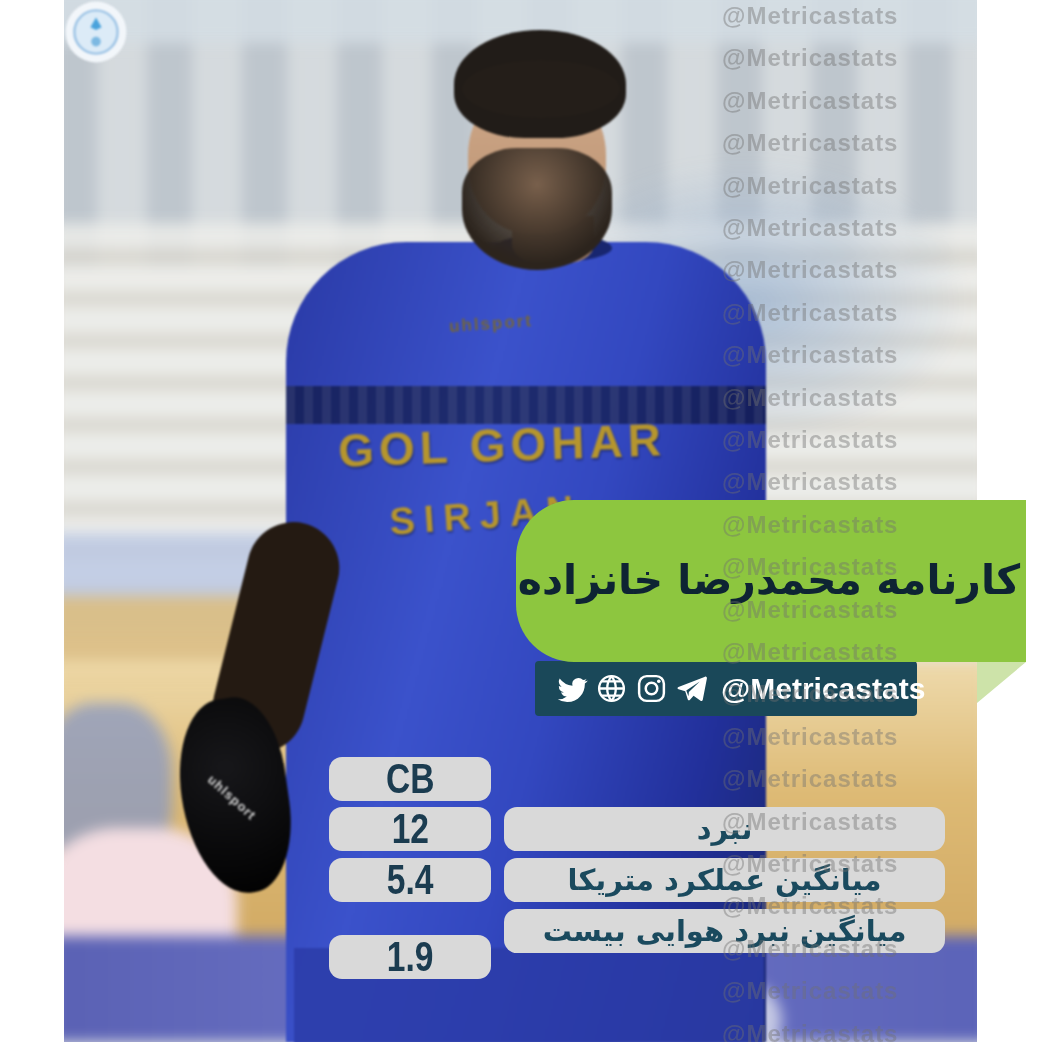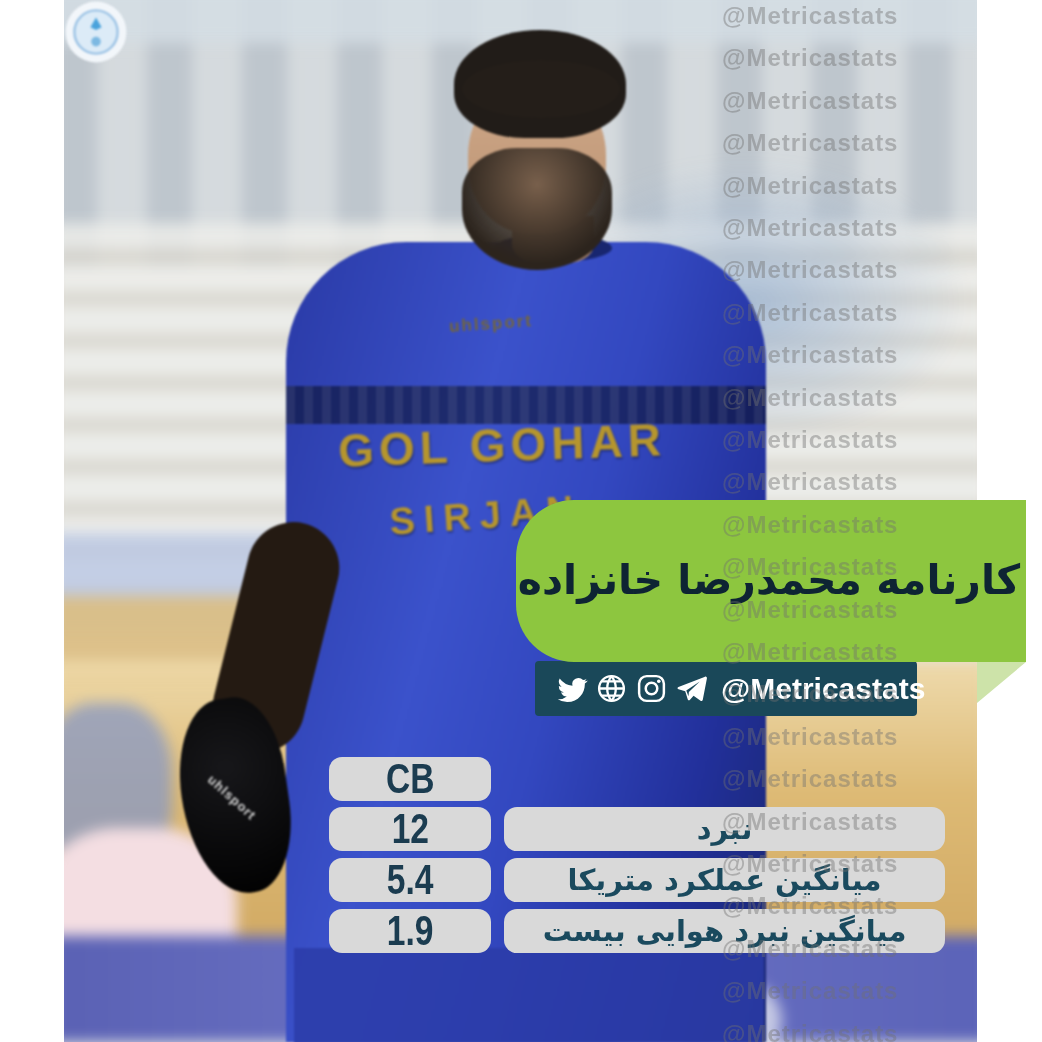--- a/index.html
+++ b/index.html
@@ -170,21 +170,21 @@
       <span class="stat-label">نبرد</span>
       </div>
 
     <div class="pill pill-value" style="top:858px">
       <span class="stat-value">5.4</span>
       </div>
     <div class="pill pill-label" style="top:858px">
       <span class="stat-label">میانگین عملکرد متریکا</span>
       </div>
 
-    <div class="pill pill-value" style="top:909px">
+    <div class="pill pill-value" style="top:935px">
       <span class="stat-value">1.9</span>
       </div>
     <div class="pill pill-label" style="top:909px">
       <span class="stat-label">میانگین نبرد هوایی بیست</span>
       </div>
 
   </div>
 
   <div class="watermarks" id="watermarks">
       <div class="wm-row" style="top: 2px;">@Metricastats</div>

